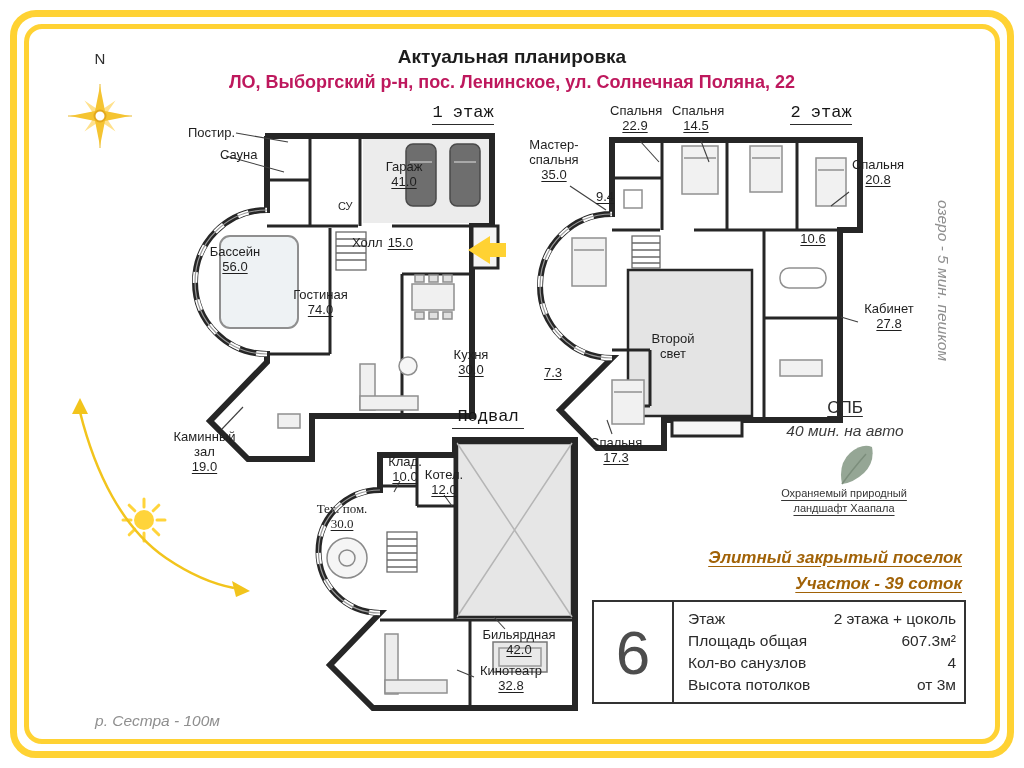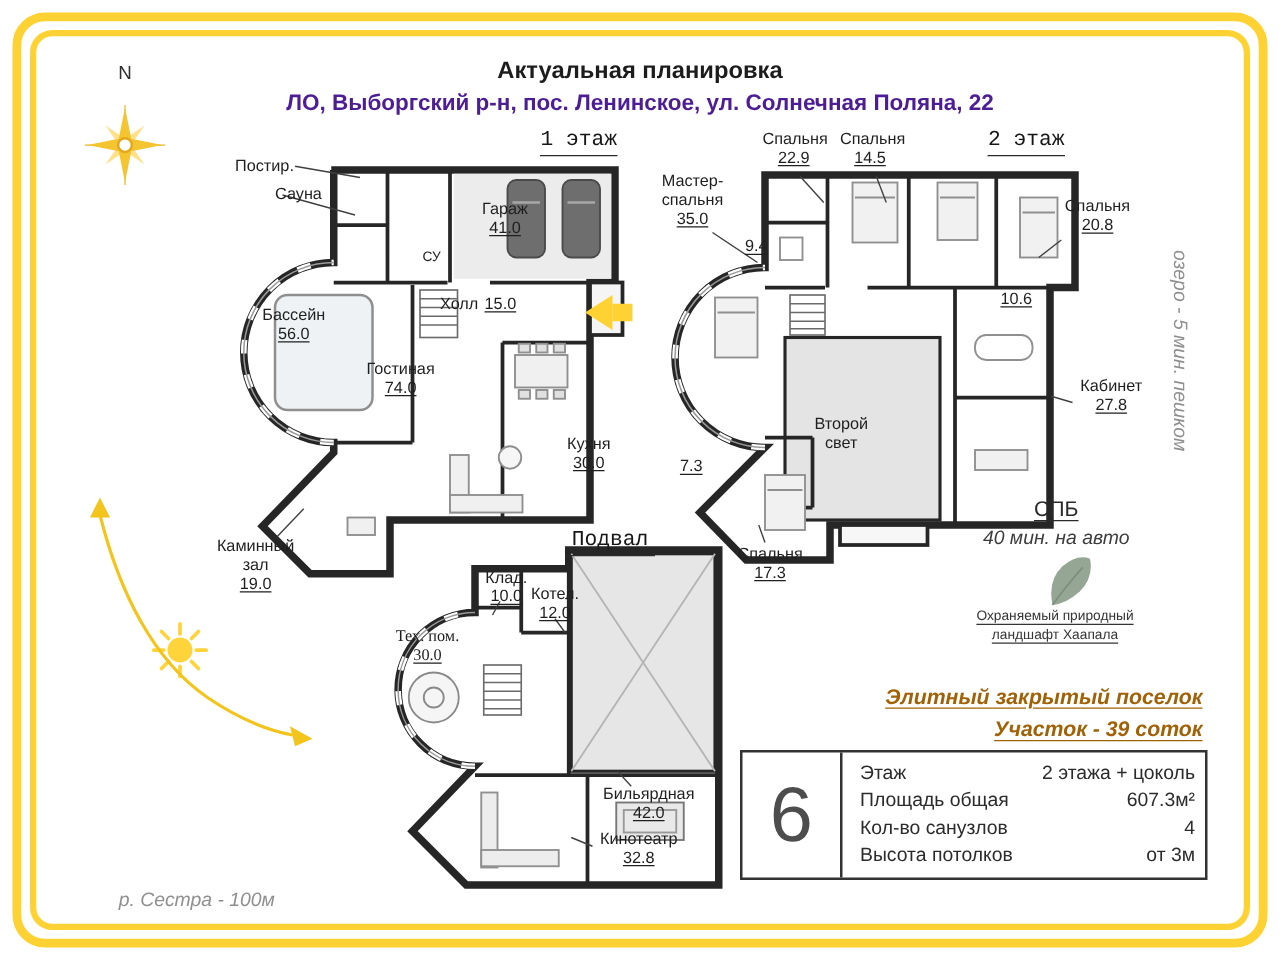--- a/index.html
+++ b/index.html
@@ -5,21 +5,21 @@
   html,body{margin:0;padding:0;}
   body{
     width:1024px;height:768px;position:relative;overflow:hidden;
     background:#ffffff;color:#222;
     font-family:"Liberation Sans","DejaVu Sans",sans-serif;
   }
   .frame-outer{position:absolute;inset:10px;border:7px solid #FFD233;border-radius:26px;pointer-events:none;z-index:9;}
   .frame-inner{position:absolute;inset:24px;border:5px solid #FFD233;border-radius:18px;pointer-events:none;z-index:9;}
 
   .title{position:absolute;top:46px;left:0;width:100%;text-align:center;font-size:19px;font-weight:600;color:#1c1c1c;z-index:5;}
-  .subtitle{position:absolute;top:72px;left:0;width:100%;text-align:center;font-size:18px;font-weight:600;color:#4c1d95;z-index:5;}
+  .subtitle{position:absolute;top:72px;left:0;width:100%;text-align:center;font-size:18px;font-weight:600;color:#be185d;z-index:5;}
 
   .fh{position:absolute;font-size:17px;color:#161616;text-align:center;border-bottom:1.5px solid #2c2c2c;padding-bottom:2px;z-index:6;font-family:Liberation Mono, monospace;}
 
   .plan{position:absolute;z-index:2;}
   .overlay{position:absolute;left:0;top:0;z-index:4;pointer-events:none;}
 
   .rl{position:absolute;text-align:center;font-size:13px;line-height:1.15;color:#1f1f1f;z-index:6;}
   .rl .nm{display:block;}
   .rl .ar{display:inline-block;text-decoration:underline;text-underline-offset:2px;}
   .rl.inline{display:flex;gap:5px;align-items:baseline;}
@@ -162,21 +162,21 @@
   <g stroke="#6a6a6a" stroke-width="1.3" fill="#ffffff">
     <rect x="120" y="118" width="28" height="32"></rect>
     <path d="M 120 125 H 148 M 120 132 H 148 M 120 139 H 148 M 120 145 H 148"></path>
   </g>
   <g fill="none">
     <path d="M 100 240 A 72 72 0 0 1 100 96" stroke="#ffffff" stroke-width="4.5" stroke-dasharray="11 17"></path>
     <path d="M 100 240 A 72 72 0 0 1 100 96" stroke="#9a9a9a" stroke-width="1.2"></path>
   </g>
 </svg>
 
-<div class="fh" style="left:452px;top:407px;width:72px;margin-top:16px;">Подвал</div>
+<div class="fh" style="left:452px;top:407px;width:72px;">Подвал</div>
 <svg class="plan" style="left:285px;top:428px" width="300" height="290" viewBox="0 0 300 290">
   <path d="M 95 27 H 170 V 12 H 290 V 280 H 88 L 45 237 L 95 185 A 61.5 61.5 0 0 1 95 62 V 27 Z" fill="#ffffff" stroke="#262626" stroke-width="6"></path>
   <g>
     <rect x="172" y="15" width="115" height="174" fill="#e6e6e6" stroke="#262626" stroke-width="2.5"></rect>
     <path d="M 172 15 L 287 189 M 287 15 L 172 189" stroke="#b5b5b5" stroke-width="1.5"></path>
   </g>
   <g stroke="#262626" stroke-width="3" fill="none">
     <path d="M 170 12 V 192"></path>
     <path d="M 95 192 H 290"></path>
     <path d="M 185 192 V 280"></path>

